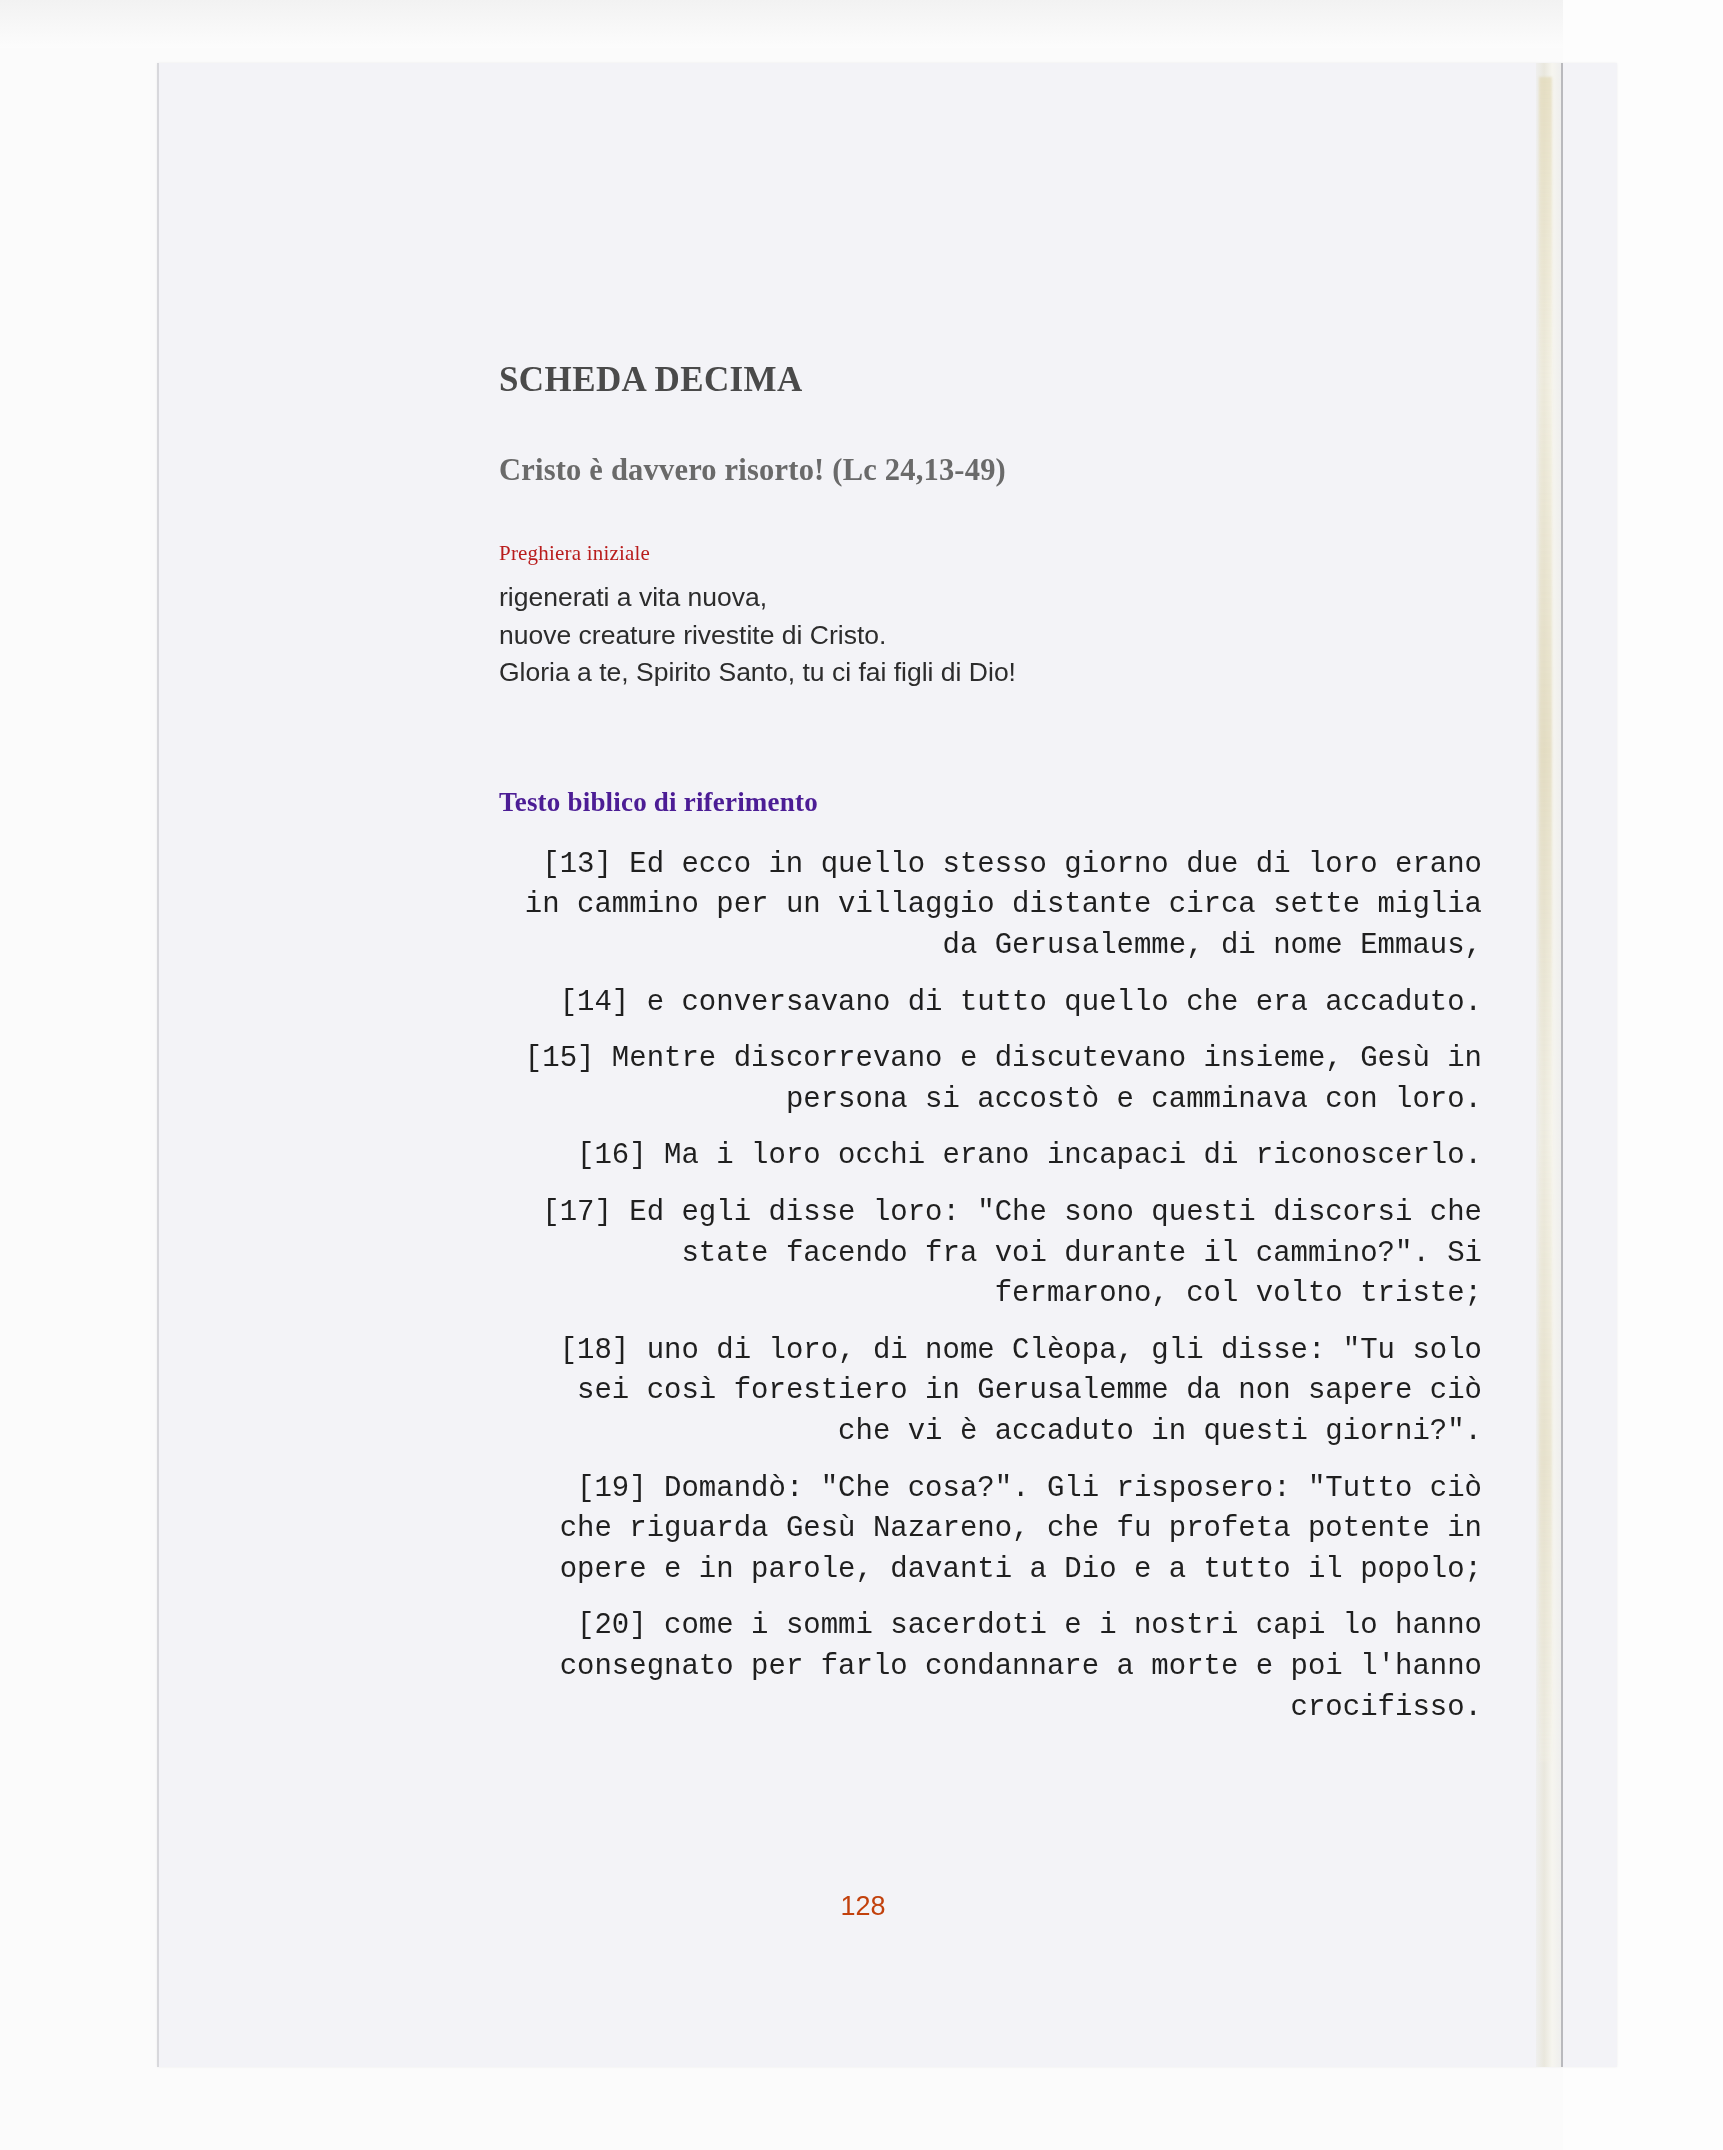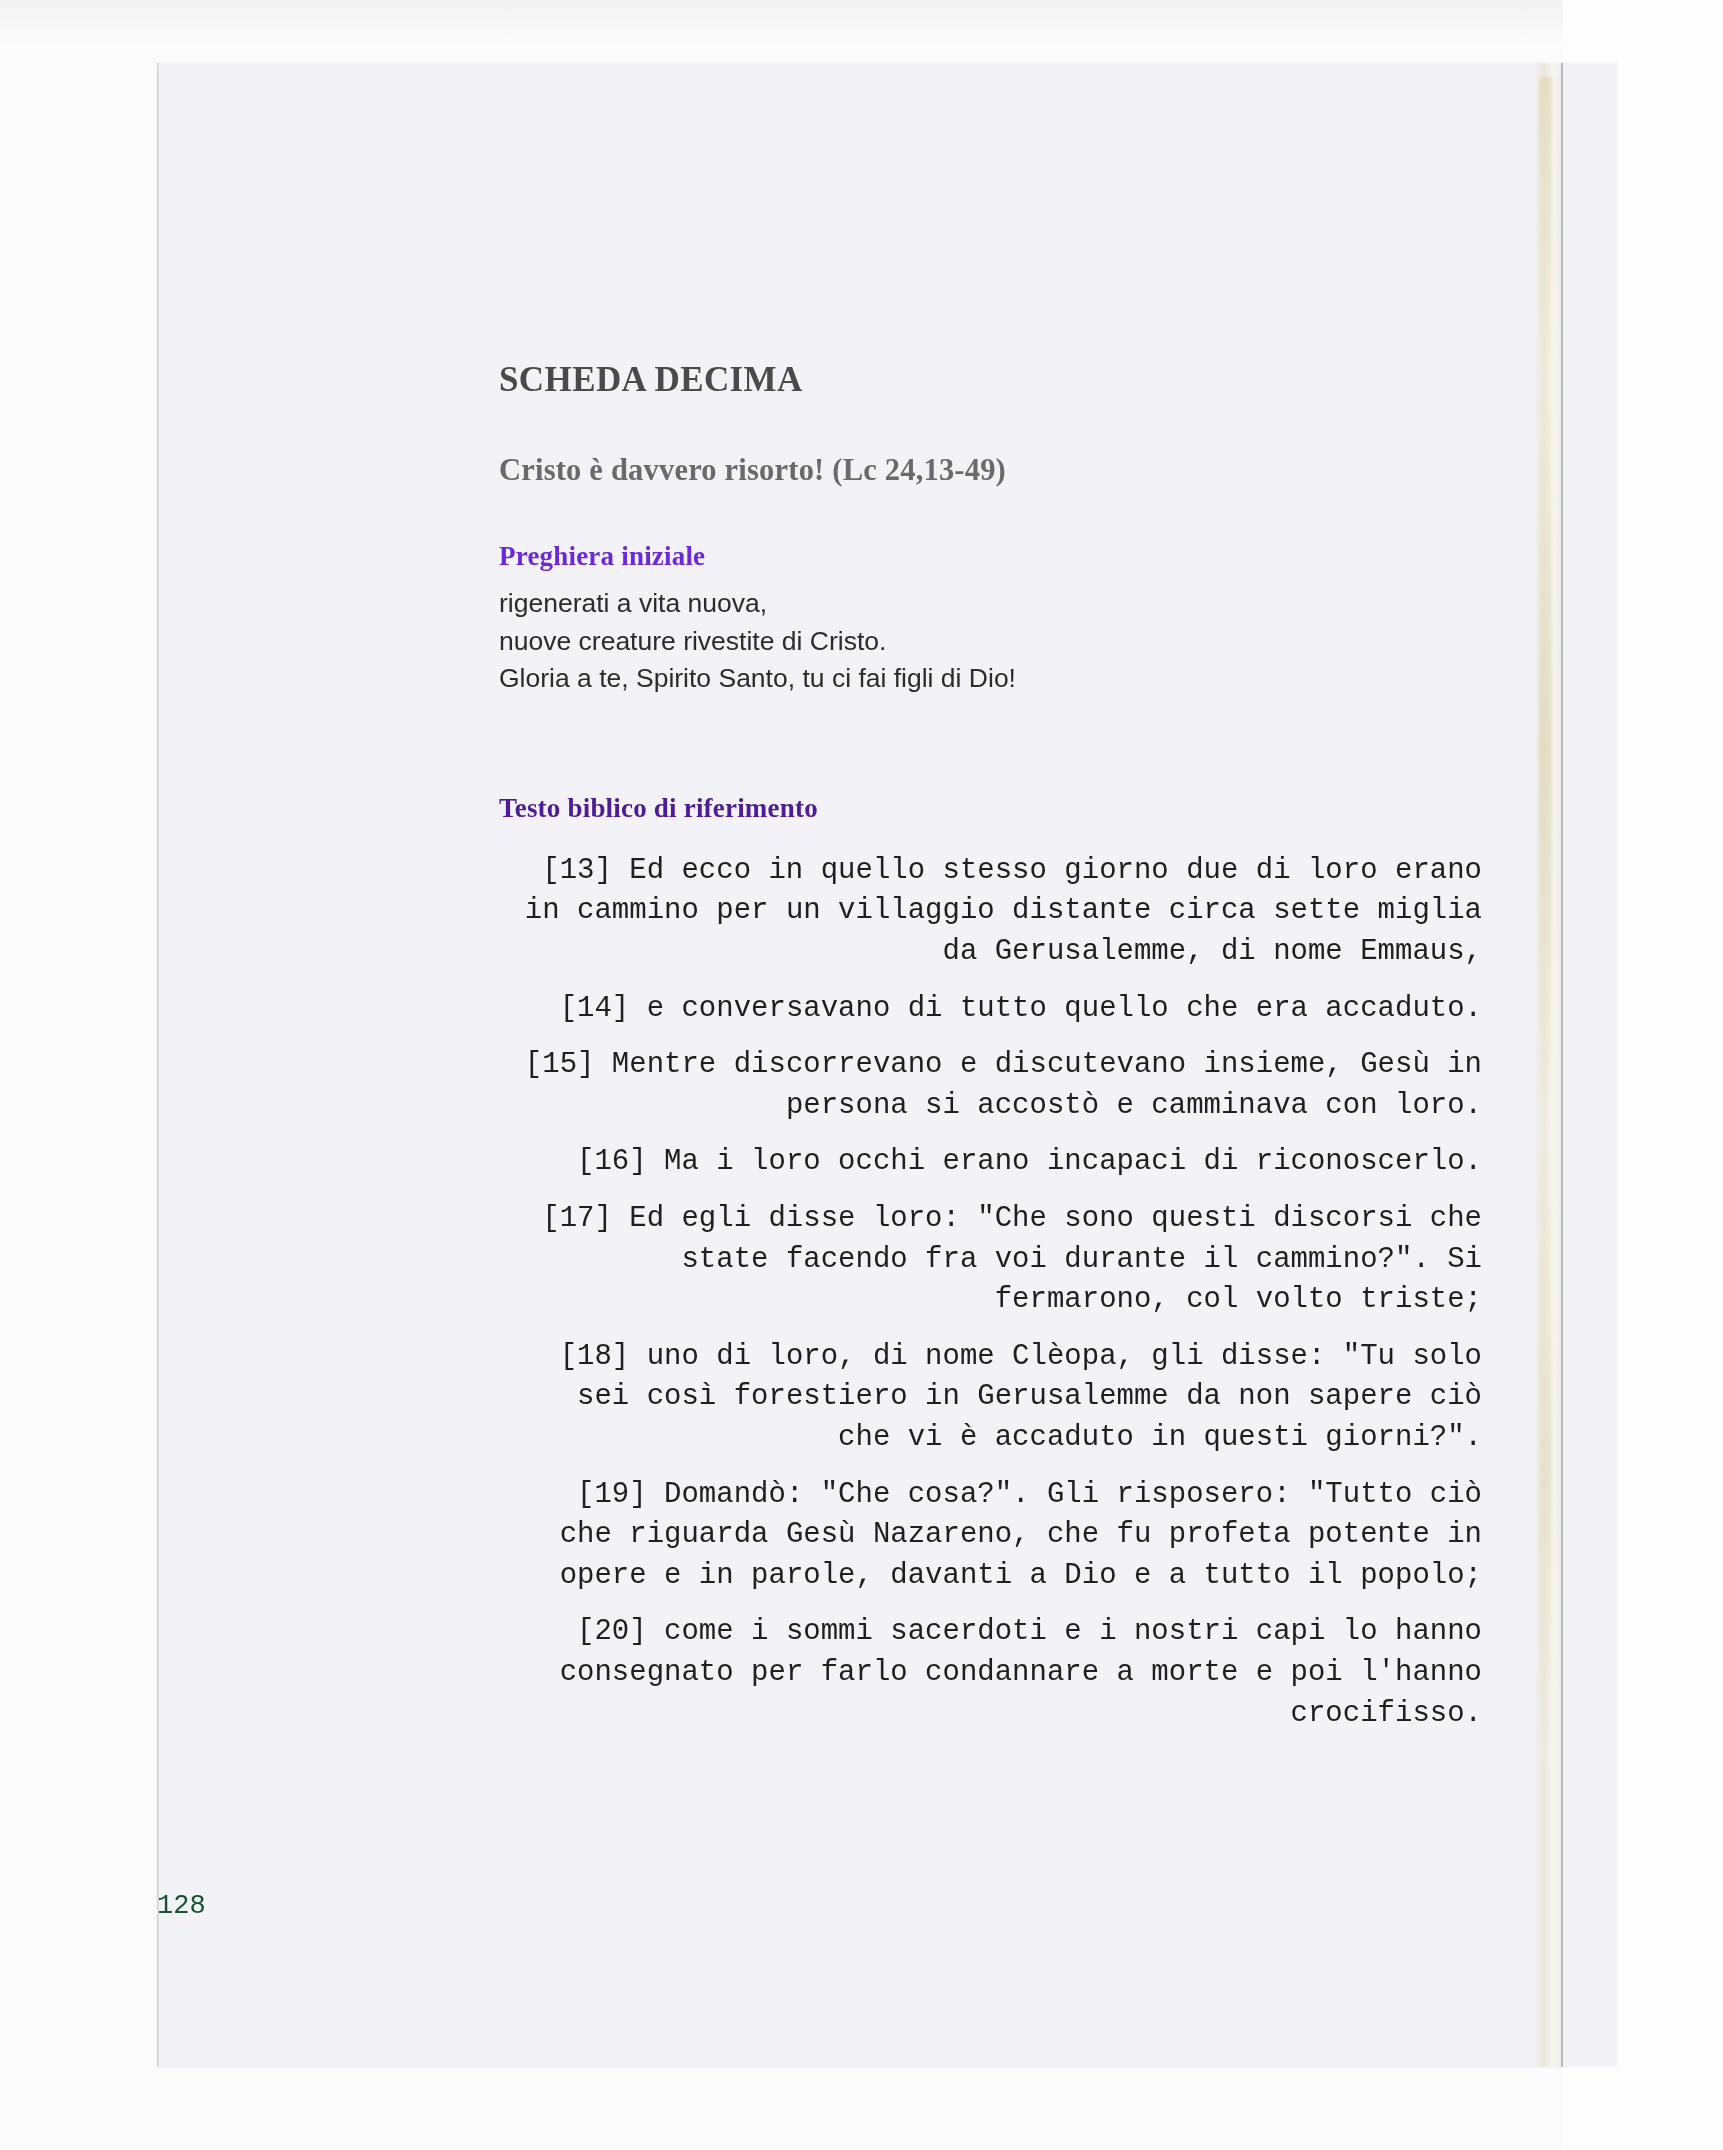--- a/index.html
+++ b/index.html
@@ -125,23 +125,23 @@
     font-family: "Liberation Serif", serif;
     font-weight: bold;
     font-size: 30.5px;
     color: #6a6a6a;
     letter-spacing: 0.2px;
     margin: 16px 0 53px 0;
   }
 
   .section-heading {
     font-family: "Liberation Serif", serif;
-    font-weight: bold;
-    font-size: 27px;
-    color: #6d28d9;
+    font-weight: normal;
+    font-size: 21px;
+    color: #b91c1c;
     letter-spacing: 0.2px;
     margin: 0 0 13px 0;
   }
 
   .prayer-block {
     font-family: "Liberation Sans", sans-serif;
     font-size: 26.5px;
     line-height: 1.42;
     color: #2c2c2c;
     margin: 0;
@@ -173,24 +173,24 @@
     text-align: right;
     margin: 16px;
     font-family: Liberation Mono, monospace;
   }
 
   .page-number {
     position: absolute;
     left: 0;
     top: 1828px;
     width: 1412px;
-    text-align: left;
-    font-family: Liberation Mono, monospace;
+    text-align: center;
+    font-family: Liberation Sans, sans-serif;
     font-size: 27px;
-    color: #14532d;
+    color: #c2410c;
   }
 </style>
 </head>
 <body>
 
 <div class="scan-bed"></div>
 <div class="scan-top-shadow"></div>
 <div class="scan-corner-dark"></div>
 
 <div class="spine-right-fill"></div>

